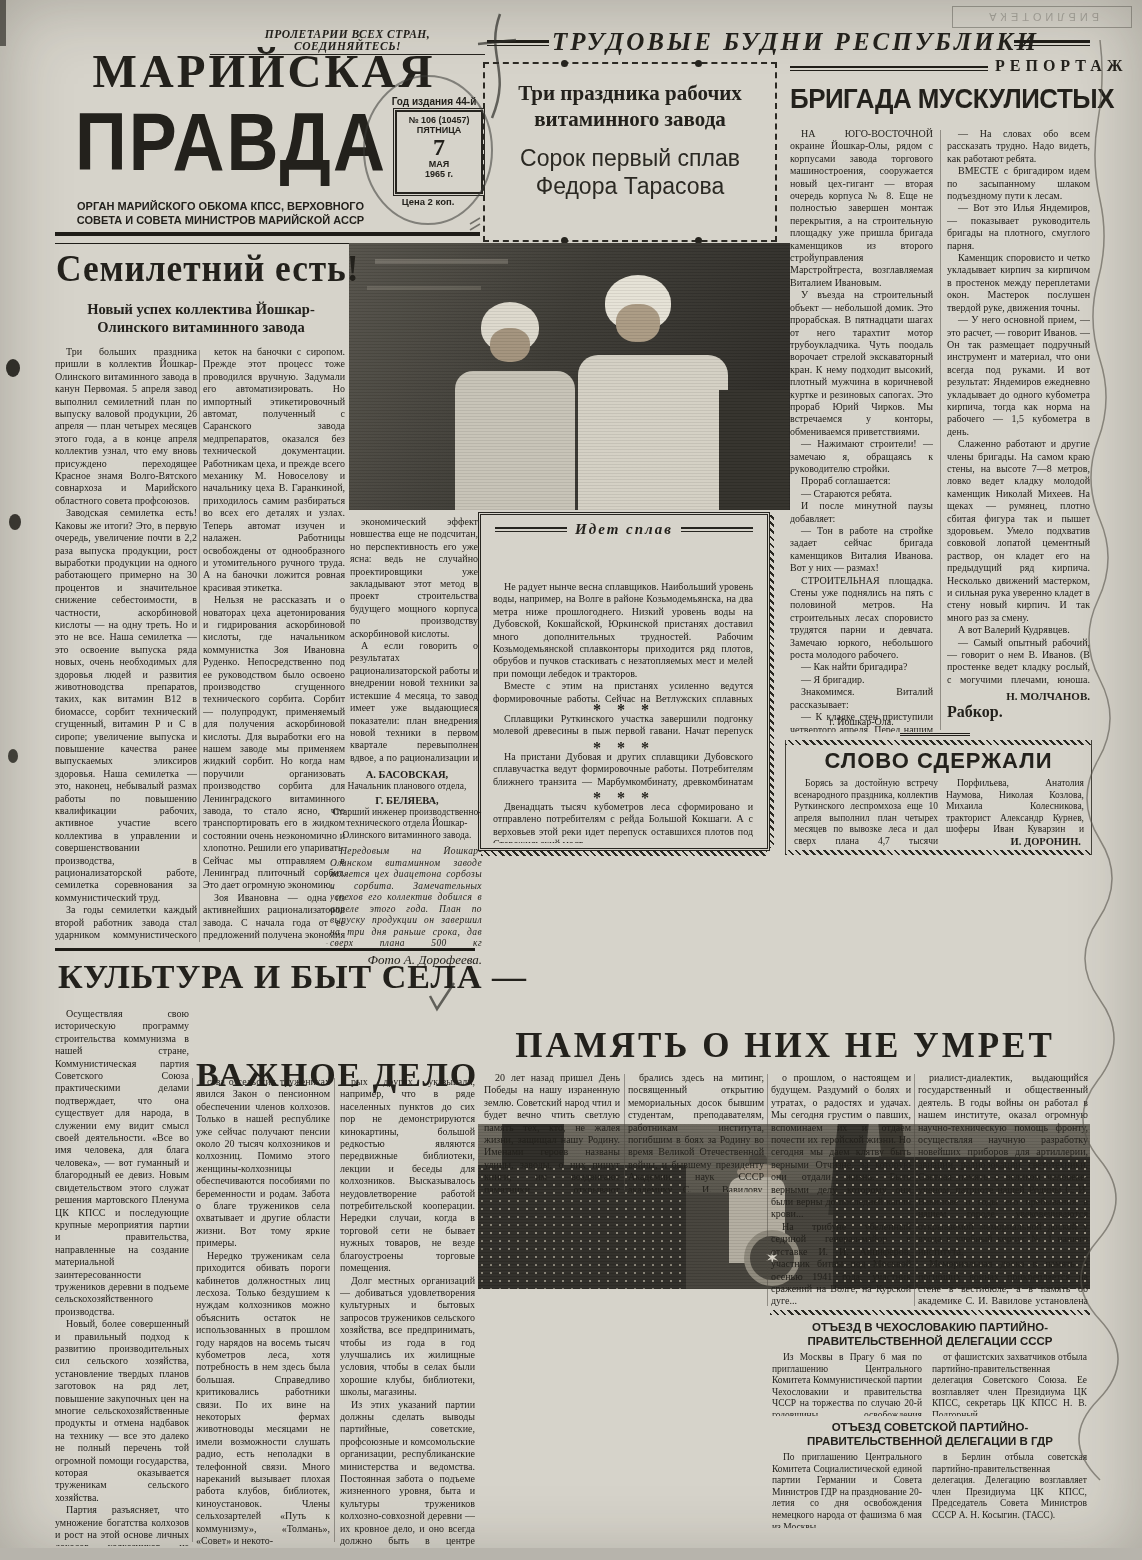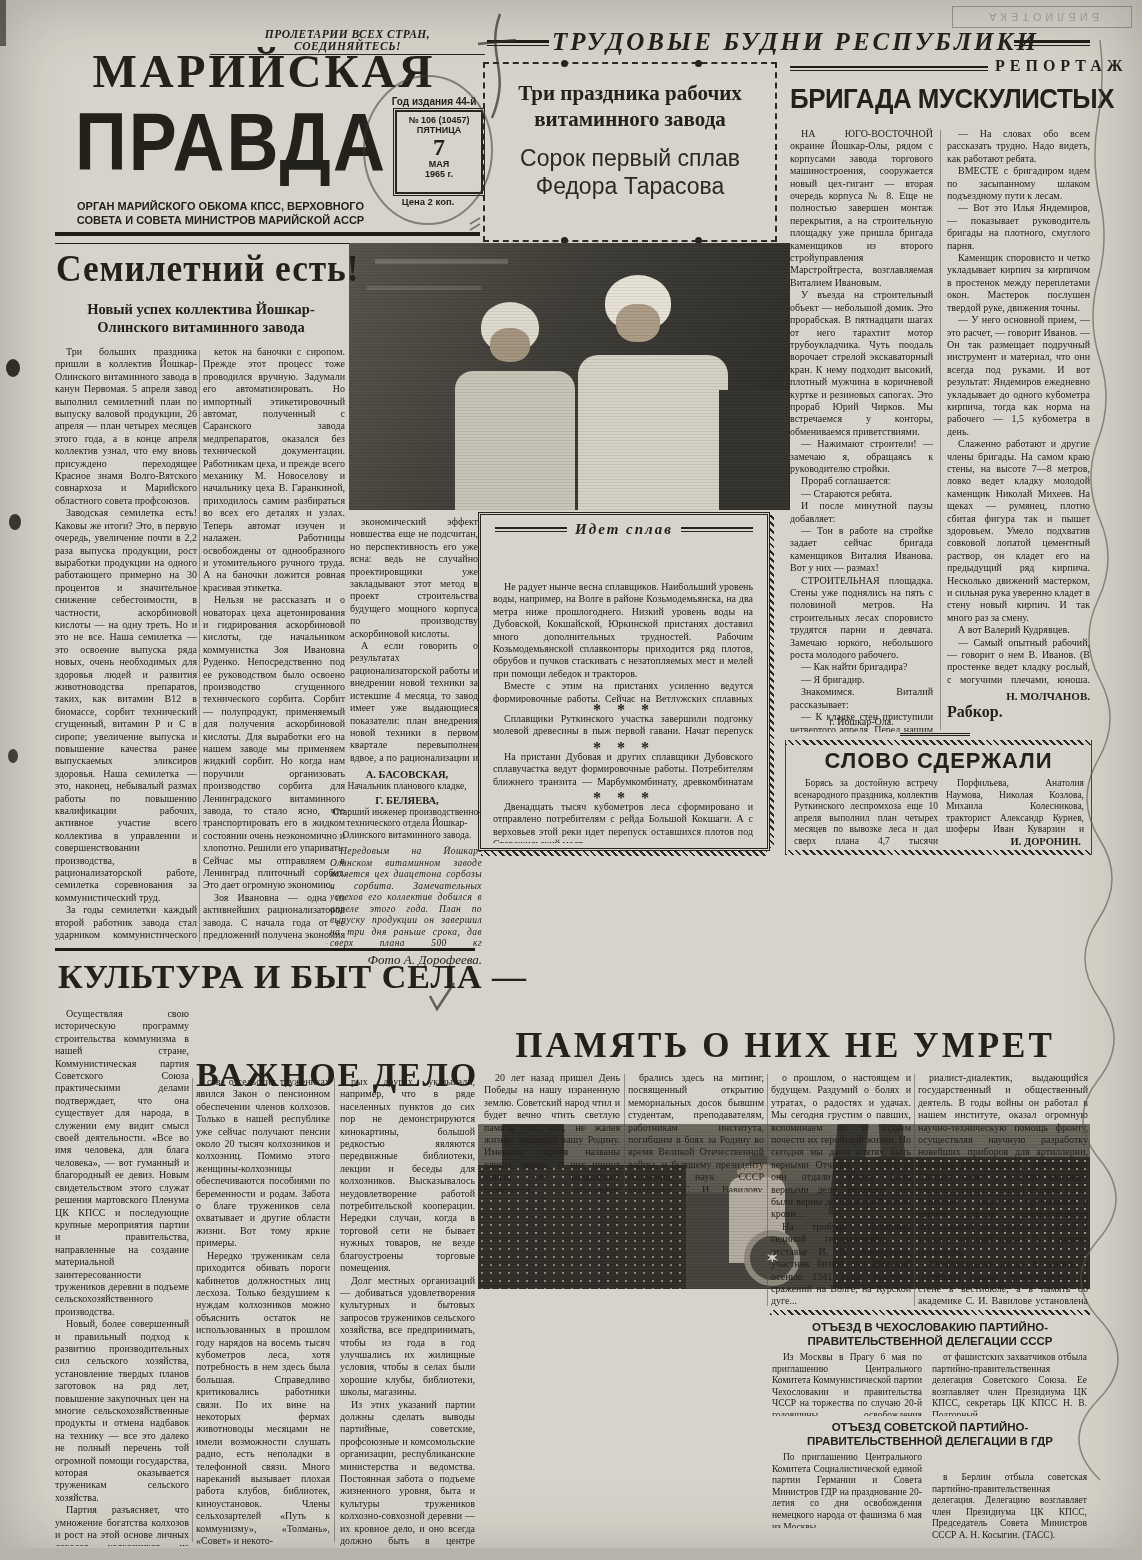--- a/index.html
+++ b/index.html
@@ -161,21 +161,21 @@
       <p>Нельзя не рассказать и о новаторах цеха ацетонирования и гидрирования аскорбиновой кислоты, где начальником коммунистка Зоя Ивановна Руденко. Непосредственно под ее руководством было освоено производство сгущенного технического сорбита. Сорбит — полупродукт, применяемый для получения аскорбиновой кислоты. Для выработки его на нашем заводе мы применяем жидкий сорбит. Но когда нам поручили организовать производство сорбита для Ленинградского витаминного завода, то стало ясно, что транспортировать его в жидком состоянии очень неэкономично и хлопотно. Решили его упаривать. Сейчас мы отправляем в Ленинград плиточный сорбит. Это дает огромную экономию.</p>
       <p>Зоя Ивановна — одна из активнейших рационализаторов завода. С начала года от ее предложений получена экономия около полутора тысяч рублей. Вместе с технологом Валентиной Балюк она предложила снизить температуру отгонки ацетона в отгонных аппаратах. Всего 3—5 градусов. Но какой результат! Сократилось время пребывания ацетона в горячем аппарате и ускорился процесс отгонки, появилась возможность экономии этого ценного для нас сырья.</p>
     </div>
   <div class="abs col" style="left:350px;top:516px;width:128px;height:248px;">
       <p>экономический эффект новшества еще не подсчитан, но перспективность его уже ясна: ведь не случайно проектировщики уже закладывают этот метод в проект строительства будущего мощного корпуса по производству аскорбиновой кислоты.</p>
       <p>А если говорить о результатах рационализаторской работы и внедрении новой техники за истекшие 4 месяца, то завод имеет уже выдающиеся показатели: план внедрения новой техники в первом квартале перевыполнен вдвое, а по рационализации и изобретательству выполнен на 104 процента.</p>
     </div>
 
   <div class="abs sem-byline" style="left:332px;top:766px;width:150px;">
       <p>А. БАСОВСКАЯ,</p>
-      <p>Начальник планового кладке,</p>
+      <p>Начальник планового отдела,</p>
       <p>Г. БЕЛЯЕВА,</p>
       <p>Старший инженер производственно-технического отдела Йошкар-Олинского витаминного завода.</p>
     </div>
   <div class="abs capt" style="left:330px;top:846px;width:152px;font-size:9.5px;line-height:11.5px;text-align:justify;height:104px;overflow:hidden;">
       <p>Передовым на Йошкар-Олинском витаминном заводе является цех диацетона сорбозы и сорбита. Замечательных успехов его коллектив добился в апреле этого года. План по выпуску продукции он завершил на три дня раньше срока, дав сверх плана 500 кг диацетонсорбозы и тонну сорбита.</p>
     </div>
   <div class="abs" style="left:330px;top:952px;width:152px;text-align:right;font-size:13px;font-style:italic;">Фото А. Дорофеева.</div>
 
   <div class="abs" style="left:478px;top:512px;width:286px;height:333px;border:3px double #26241f;">
     <div class="hatch" style="position:absolute;right:-7px;top:0;width:5px;height:100%;"></div>
@@ -252,21 +252,21 @@
       <p>Из Москвы в Прагу 6 мая по приглашению Центрального Комитета Коммунистической партии Чехословакии и правительства ЧССР на торжества по случаю 20-й годовщины освобождения Чехословакии</p>
     </div>
   <div class="abs col sm" style="left:932px;top:1352px;width:155px;height:64px;">
       <p>от фашистских захватчиков отбыла партийно-правительственная делегация Советского Союза. Ее возглавляет член Президиума ЦК КПСС, секретарь ЦК КПСС Н. В. Подгорный.</p>
     </div>
 
   <div class="abs sans" style="left:770px;top:1420px;width:320px;font-size:11.5px;font-weight:bold;text-align:center;line-height:14px;">ОТЪЕЗД СОВЕТСКОЙ ПАРТИЙНО-ПРАВИТЕЛЬСТВЕННОЙ ДЕЛЕГАЦИИ В ГДР</div>
   <div class="abs col sm" style="left:772px;top:1452px;width:150px;height:76px;">
       <p>По приглашению Центрального Комитета Социалистической единой партии Германии и Совета Министров ГДР на празднование 20-летия со дня освобождения немецкого народа от фашизма 6 мая из Москвы</p>
     </div>
-  <div class="abs col sm" style="left:932px;top:1452px;width:155px;height:76px;margin-top:20px;">
+  <div class="abs col sm" style="left:932px;top:1452px;width:155px;height:76px;">
       <p>в Берлин отбыла советская партийно-правительственная делегация. Делегацию возглавляет член Президиума ЦК КПСС, Председатель Совета Министров СССР А. Н. Косыгин. (ТАСС).</p>
     </div>
 
   <div class="abs ruleT" style="left:55px;top:948px;width:420px;height:3px;"></div>
   <div class="abs" style="left:58px;top:958px;width:415px;font-size:34px;font-weight:bold;letter-spacing:1px;
               text-align:center;white-space:nowrap;">КУЛЬТУРА И БЫТ СЕЛА —</div>
   <div class="abs" style="left:196px;top:1008px;width:278px;font-size:34px;font-weight:bold;letter-spacing:2px;
               text-align:center;white-space:nowrap;margin-top:48px;">ВАЖНОЕ ДЕЛО</div>
 
   <div class="abs col" style="left:55px;top:1008px;width:134px;height:538px;">

